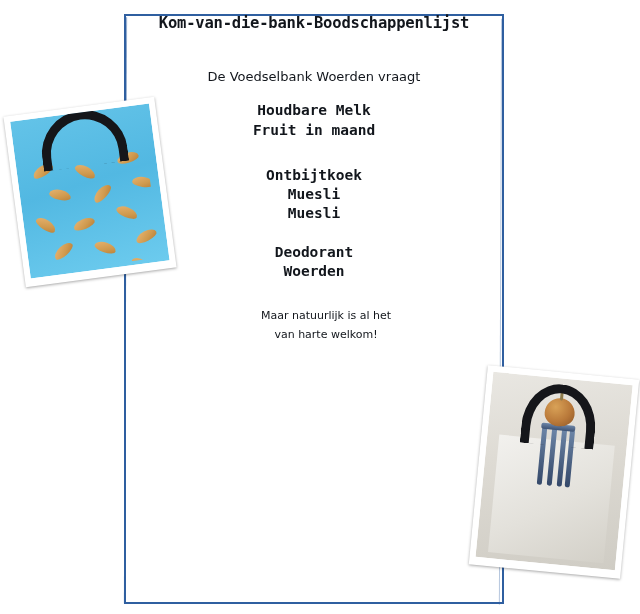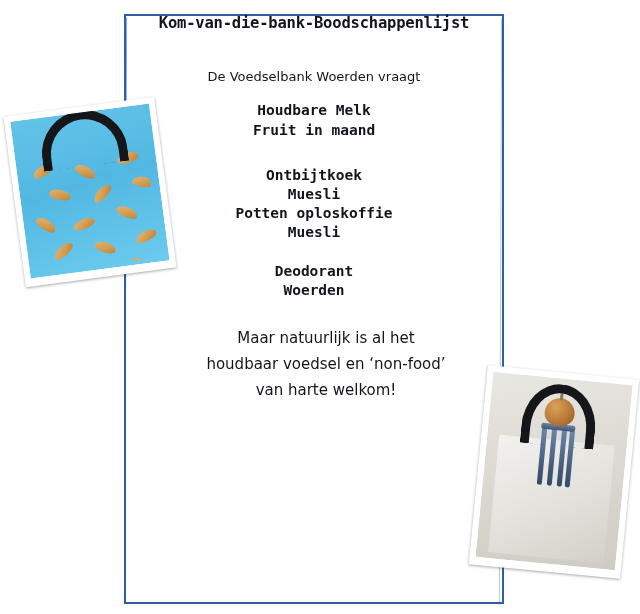--- a/index.html
+++ b/index.html
@@ -75,21 +75,21 @@
     font-weight: 700;
     font-size: 14.5px;
     line-height: 1.32;
   }
   .group-1 { margin-top: 14px; }
   .group-2 { margin-top: 26px; }
   .group-3 { margin-top: 20px; }
 
   .outro {
     margin-top: 26px;
-    font-size: 15px;
+    font-size: 11px;
     line-height: 1.72;
     margin-left: 24px;
   }
   .outro div { white-space: nowrap; }
 
   
   .photo {
     position: absolute;
     background: #ffffff;
     box-shadow: 0 1px 3px rgba(0,0,0,.35);
@@ -261,32 +261,30 @@
   </div>
 
   <div class="item-group group-1">
     <div>Houdbare Melk</div>
     <div>Fruit in maand</div>
   </div>
 
   <div class="item-group group-2">
     <div>Ontbijtkoek</div>
     <div>Muesli</div>
-    <div>Potten oploskoffie</div>
     <div>Muesli</div>
   </div>
 
   <div class="item-group group-3">
     <div>Deodorant</div>
     <div>Woerden</div>
   </div>
 
   <div class="outro">
     <div>Maar natuurlijk is al het</div>
-    <div>houdbaar voedsel en ‘non-food’</div>
     <div>van harte welkom!</div>
   </div>
 </div>
 
 <div class="photo photo-1">
   <div class="photo-inner">
     <div class="bag-blue-bg"></div>
     <div class="bag-body-blue" id="bread-field">
         <div class="bread" style="left: 6px; top: 4px; transform: rotate(-25deg);"></div>
         <div class="bread" style="left: 48px; top: 10px; transform: rotate(35deg);"></div>

